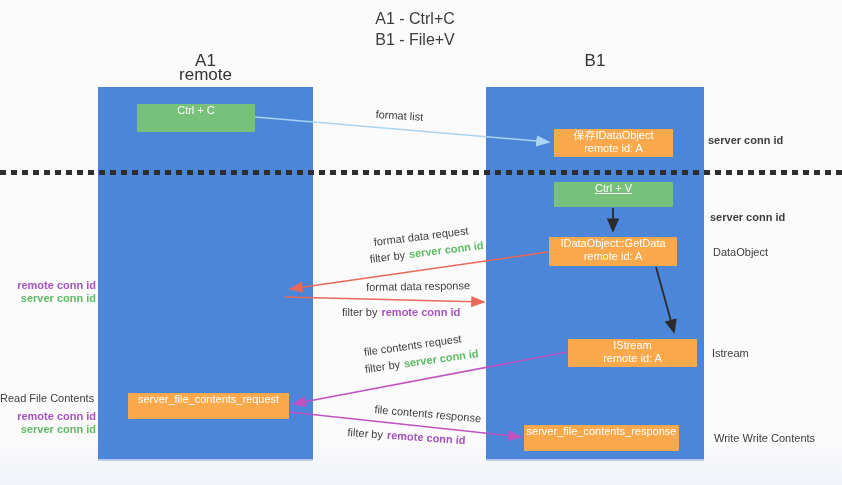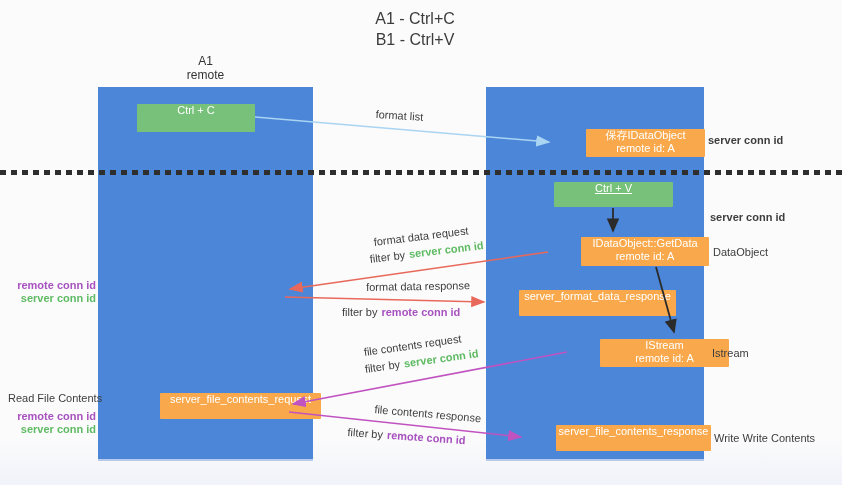--- a/index.html
+++ b/index.html
@@ -10,38 +10,38 @@
     height: 485px;
     background: linear-gradient(180deg, var(--background) 0%, var(--background) 90%, #f1f3fa 100%);
     overflow: hidden;
   }
   .title {
     position: absolute; left 0; left: 290px; top: 8px; width: 250px;
     text-align: center; font-size: 16px; line-height: 21px; color: #3c3c3c;
   }
   .col-header {
     position: absolute; top: 54px; text-align: center;
-    font-size: 12px; line-height: 14px; color: #333;
+    font-size: 17px; line-height: 14px; color: #333;
   }
   .col-rect {
     position: absolute; top: 87px; height: 374px;
     background: var(--column-blue);
     border-bottom: 2px solid #b9c9ea;
   }
   .divider {
     position: absolute; left: 0; top: 170px; width: 842px; height: 5px;
     background: repeating-linear-gradient(90deg, var(--divider) 0 6px, transparent 6px 11px);
   }
   .box {
     position: absolute; display: flex; flex-direction: column;
     align-items: center; justify-content: flex-start;
     color: #fff; font-size: 11px; line-height: 13px; text-align: center;
     border-radius: 1px; white-space: nowrap;
   }
-  .box-orange { background: var(--box-orange); margin-left: 32px; }
+  .box-orange { background: var(--box-orange); }
   .box-green  { background: var(--box-green); }
   .lbl {
     position: absolute; font-size: 11px; color: var(--text-dark);
     white-space: nowrap; transform-origin: left top;
   }
   .lbl .fby { margin-right: 4px; }
   .green-t  { color: var(--text-green); font-weight: bold; }
   .purple-t { color: var(--text-purple); font-weight: bold; }
   .ann { position: absolute; font-size: 11px; color: var(--text-dark); white-space: nowrap; }
   .ann-stack { position: absolute; text-align: right; font-size: 11px; line-height: 13px; white-space: nowrap; }
@@ -55,28 +55,29 @@
   .m-magenta { fill: var(--arrow-magenta); }
   .m-black   { fill: var(--arrow-black); }
 </style>
 </head>
 <body>
 
 <div class="canvas">
 
   <div class="title">
     <div>A1 - Ctrl+C</div>
-    <div>B1 - Ctrl+V</div>
+    <div>B1 - File+V</div>
   </div>
 
   <div class="col-header" style="left:98px;width:215px;">
     <div>A1</div>
     <div>remote</div>
   </div>
   <div class="col-header" style="left:486px;width:218px;">
+    <div>B1</div>
   </div>
 
   <div class="col-rect" style="left:98px;width:215px;"></div>
   <div class="col-rect" style="left:486px;width:218px;"></div>
 
   <div class="divider"></div>
 
   <div class="box box-green" style="left:137px;top:104px;width:118px;height:28px;">
     <div>Ctrl + C</div>
   </div>
@@ -89,23 +90,20 @@
   <div class="box box-green" style="left:554px;top:182px;width:119px;height:25px;text-decoration:underline;">
     <div>Ctrl + V</div>
   </div>
 
   <div class="box box-orange" style="left:549px;top:237px;width:128px;height:29px;">
     <div>IDataObject::GetData</div>
     <div>remote id: A</div>
   </div>
 
 
-  <div class="box box-orange" style="left:487px;top:290px;width:157px;height:26px;">
-    <div>server_format_data_response</div>
-  </div>
 
   <div class="box box-orange" style="left:568px;top:339px;width:129px;height:28px;">
     <div>IStream</div>
     <div>remote id: A</div>
   </div>
 
   <div class="box box-orange" style="left:524px;top:425px;width:155px;height:26px;">
     <div>server_file_contents_response</div>
   </div>
 
@@ -162,21 +160,21 @@
   <div class="ann green-t" style="left:708px;top:134px;">server conn id</div>
   <div class="ann green-t" style="left:710px;top:211px;">server conn id</div>
   <div class="ann" style="left:713px;top:246px;">DataObject</div>
   <div class="ann" style="left:712px;top:347px;">Istream</div>
   <div class="ann" style="left:714px;top:432px;">Write Write Contents</div>
 
   <div class="ann-stack" style="left:0;top:279px;width:96px;">
     <div class="purple-t">remote conn id</div>
     <div class="green-t">server conn id</div>
   </div>
-  <div class="ann-stack" style="left:0;top:392px;width:94px;color:var(--text-dark);margin-left:8px;">
+  <div class="ann-stack" style="left:0;top:392px;width:94px;color:var(--text-dark);">
     <div>Read File Contents</div>
   </div>
   <div class="ann-stack" style="left:0;top:410px;width:96px;">
     <div class="purple-t">remote conn id</div>
     <div class="green-t">server conn id</div>
   </div>
 
 </div>
 
 </body></html>

